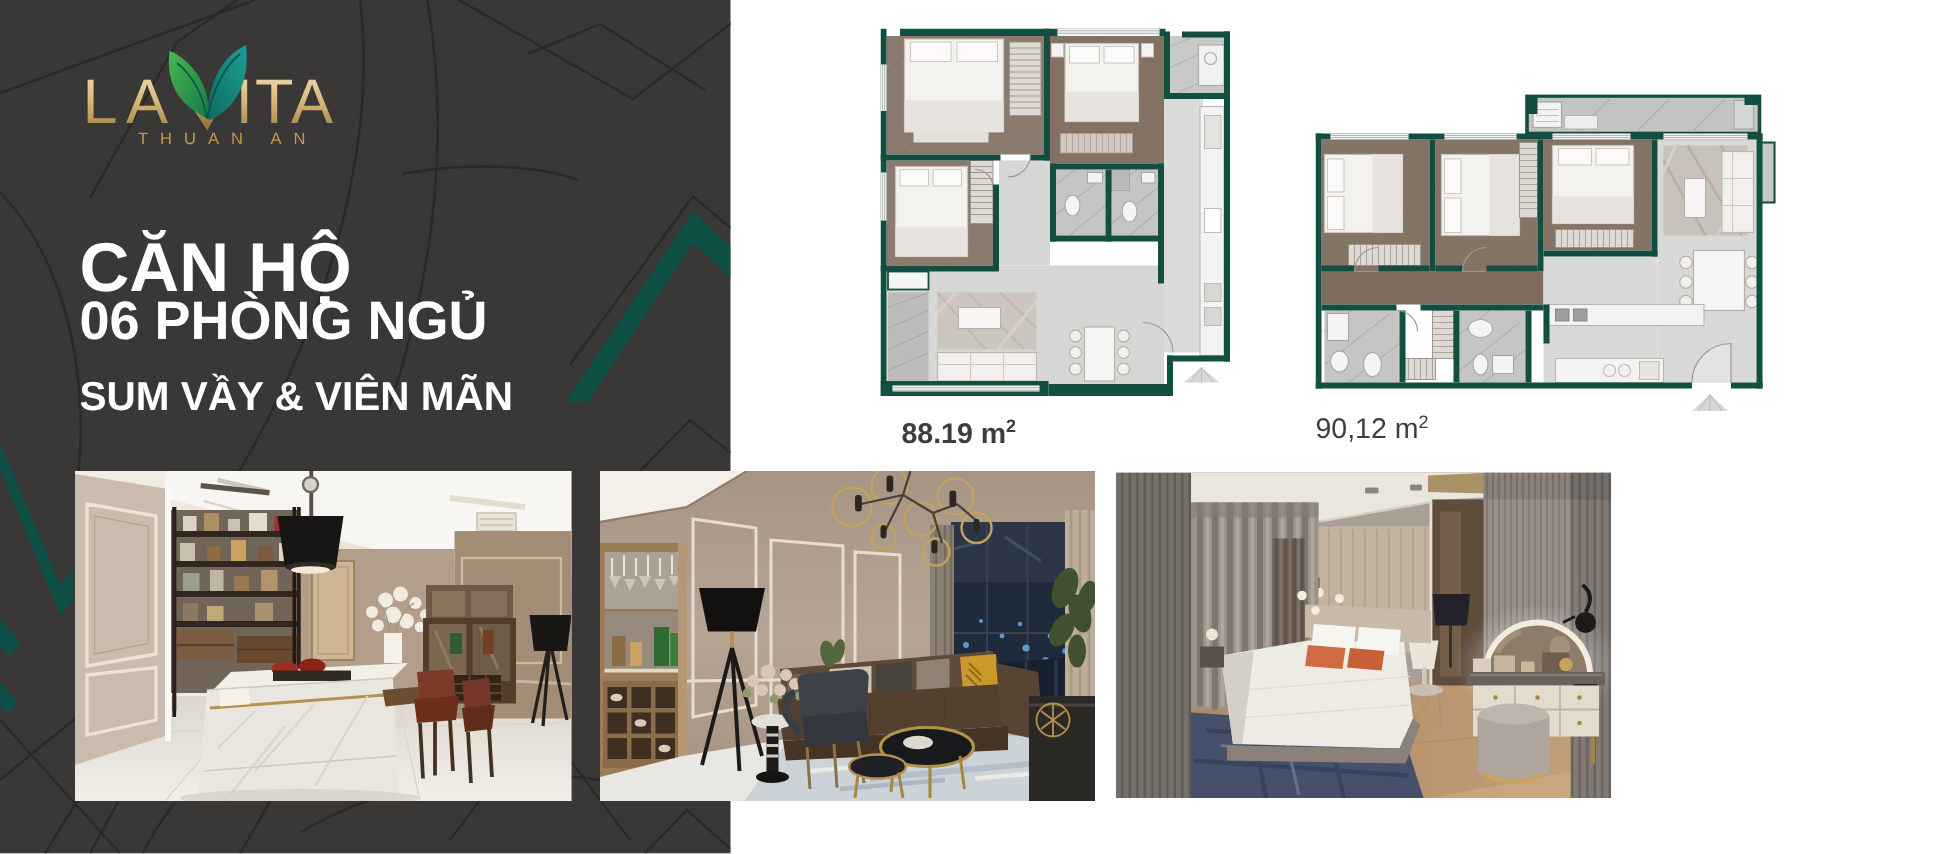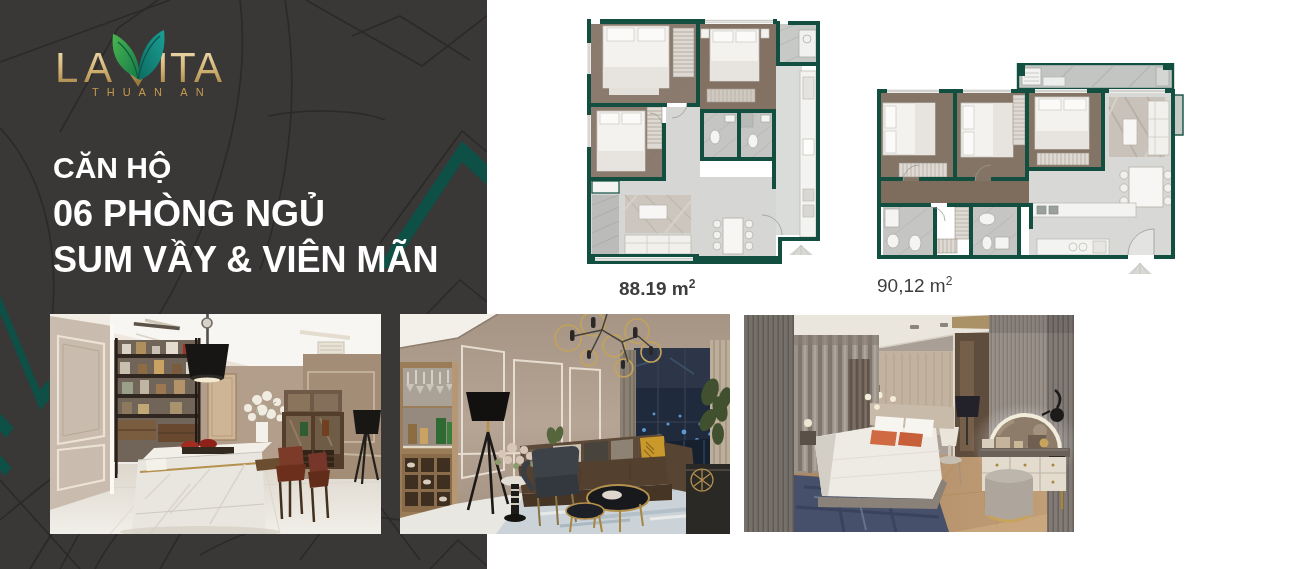--- a/index.html
+++ b/index.html
@@ -67,25 +67,25 @@
 
   <path d="M98,59 C83,51 70,40 73,14 C78,15 98,28 99,52 Z" fill="url(#leafL)"></path>
 
   <path d="M98,59 C99,36 107,18 124,10 C127,36 116,53 100,60 Z" fill="url(#leafR)"></path>
   <path d="M98,59 C95,42 88,30 78,22" fill="none" stroke="#0c5c40" stroke-width="1.2"></path>
   <path d="M98,59 C102,40 109,25 120,16" fill="none" stroke="#0a544c" stroke-width="1.2"></path>
 
   <text x="52" y="76" font-size="11" letter-spacing="8" fill="#c49a4e">THUAN AN</text>
 </svg>
 
-<div class="abs" style="left:53px;top:151px;color:#fff;font-weight:bold;font-size:30px;">CĂN HỘ</div>
+<div class="abs" style="left:53px;top:151px;color:#fff;font-weight:bold;font-size:46px;">CĂN HỘ</div>
 
 <div class="abs" style="left:53px;top:193px;color:#fff;font-weight:bold;font-size:36px;">06 PHÒNG NGỦ</div>
 
-<div class="abs" style="left:53px;top:239px;color:#fff;font-weight:bold;font-size:36px;">SUM VẦY &amp; VIÊN MÃN</div>
+<div class="abs" style="left:53px;top:249px;color:#fff;font-weight:bold;font-size:27px;">SUM VẦY &amp; VIÊN MÃN</div>
 
 <svg class="abs" style="left:587px;top:19px;" width="233" height="245" viewBox="0 0 233 245">
   <g id="p1">
 
   <rect x="4" y="5" width="105" height="79" fill="#8b7b6e"></rect>
   <path d="M4,30 L30,5 M4,60 L60,5 M14,84 L90,8 M44,84 L109,19 M74,84 L109,49" stroke="#81725f" stroke-width="0.7" fill="none" opacity="0.5"></path>
 
   <rect x="16" y="7" width="66" height="62" fill="#f3f2ef" stroke="#c6c2bc" stroke-width="0.8"></rect>
   <rect x="20" y="9" width="27" height="13" fill="#fbfaf8" stroke="#ccc8c2" stroke-width="0.7"></rect>
   <rect x="51" y="9" width="27" height="13" fill="#fbfaf8" stroke="#ccc8c2" stroke-width="0.7"></rect>
@@ -207,21 +207,21 @@
     <path d="M118,1.5 h68 M118,3.2 h68" stroke="#a9a9a6" stroke-width="0.6"></path>
     <rect x="8" y="238" width="98" height="4" fill="#f6f6f4"></rect>
     <path d="M8,239.5 h98 M8,241.2 h98" stroke="#a9a9a6" stroke-width="0.6"></path>
   </g>
 
   <path d="M214,226 L202,236 L226,236 Z" fill="#d8d8d5"></path>
   <path d="M214,226 L206,236 M214,226 L214,236 M214,226 L222,236" stroke="#c0c0bd" stroke-width="0.8"></path>
   </g>
 </svg>
 
-<div class="abs" style="left:601px;top:277px;color:#3d3d3d;font-weight:bold;font-size:19px;margin-left:18px;">88.19 m<sup style="font-size:12px;">2</sup></div>
+<div class="abs" style="left:601px;top:277px;color:#3d3d3d;font-weight:bold;font-size:19px;">88.19 m<sup style="font-size:12px;">2</sup></div>
 
 <svg class="abs" style="left:877px;top:63px;" width="308" height="215" viewBox="0 0 308 215">
   <g id="p2">
 
   <rect x="141" y="1" width="155" height="25" fill="#c2c5c2" stroke="#124f41" stroke-width="2.4"></rect>
   <path d="M175,24 L196,3 M215,24 L236,3 M252,24 L273,3" stroke="#b2b5b2" stroke-width="1.2"></path>
   <rect x="145" y="5" width="19" height="17" fill="#f2f2f0" stroke="#a6a9a6" stroke-width="0.8"></rect>
   <path d="M147,10 h15 M147,14 h15 M147,18 h15" stroke="#c0c3c0" stroke-width="0.8"></path>
   <rect x="166" y="14" width="22" height="9" fill="#eceded" stroke="#b2b5b2" stroke-width="0.7"></rect>
   <rect x="279" y="4" width="13" height="19" fill="#d4d6d4" stroke="#a6a9a6" stroke-width="0.8"></rect>

